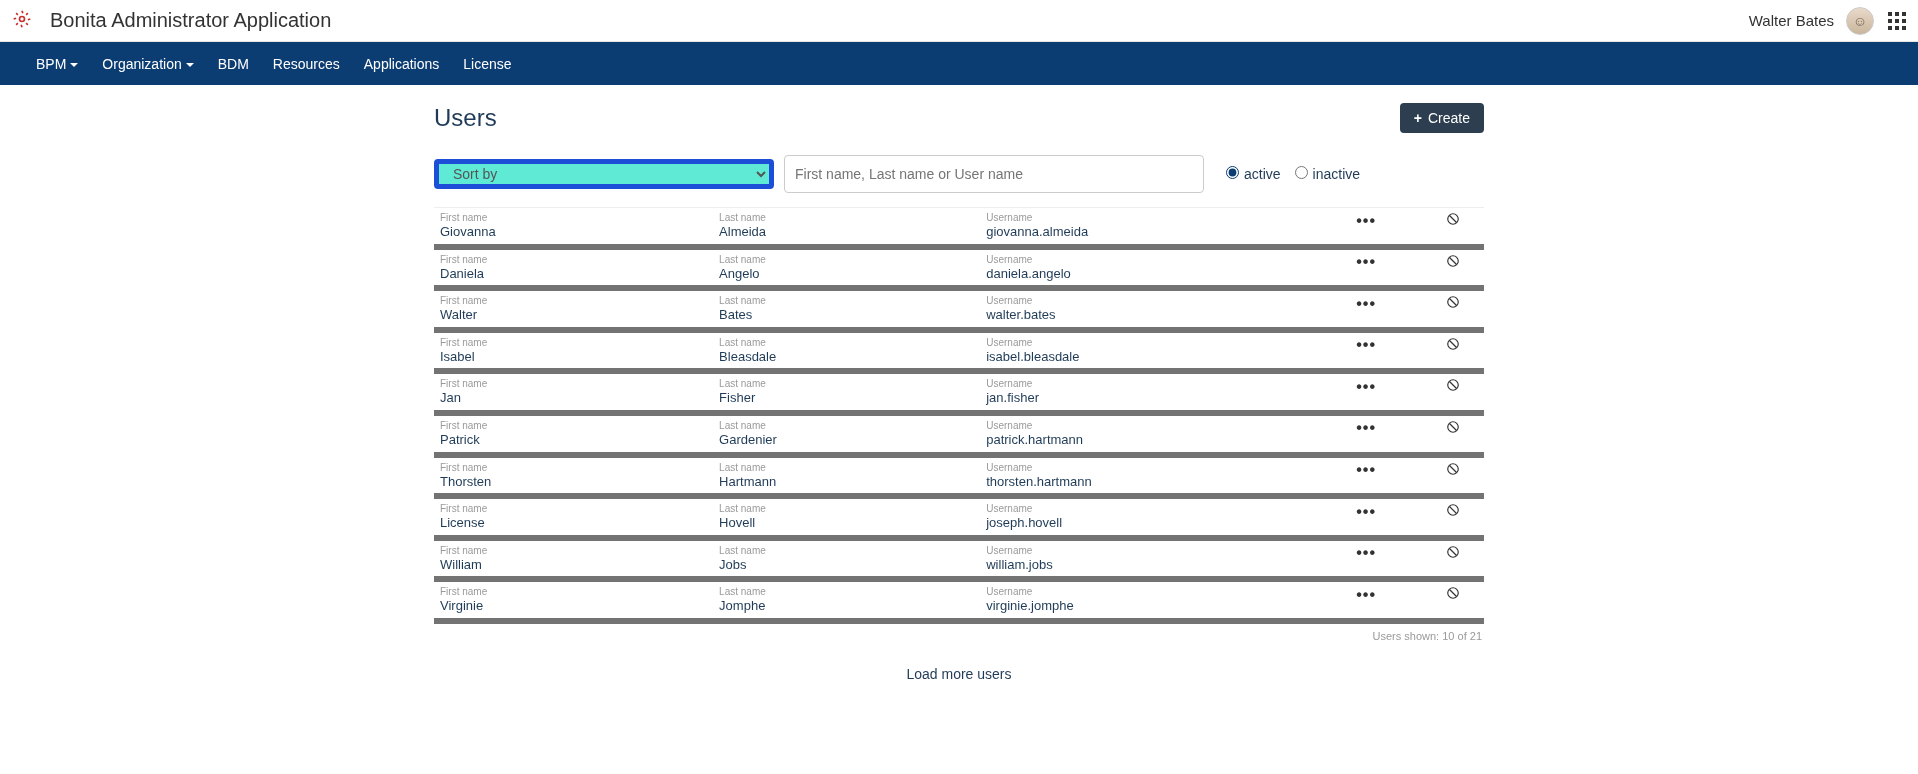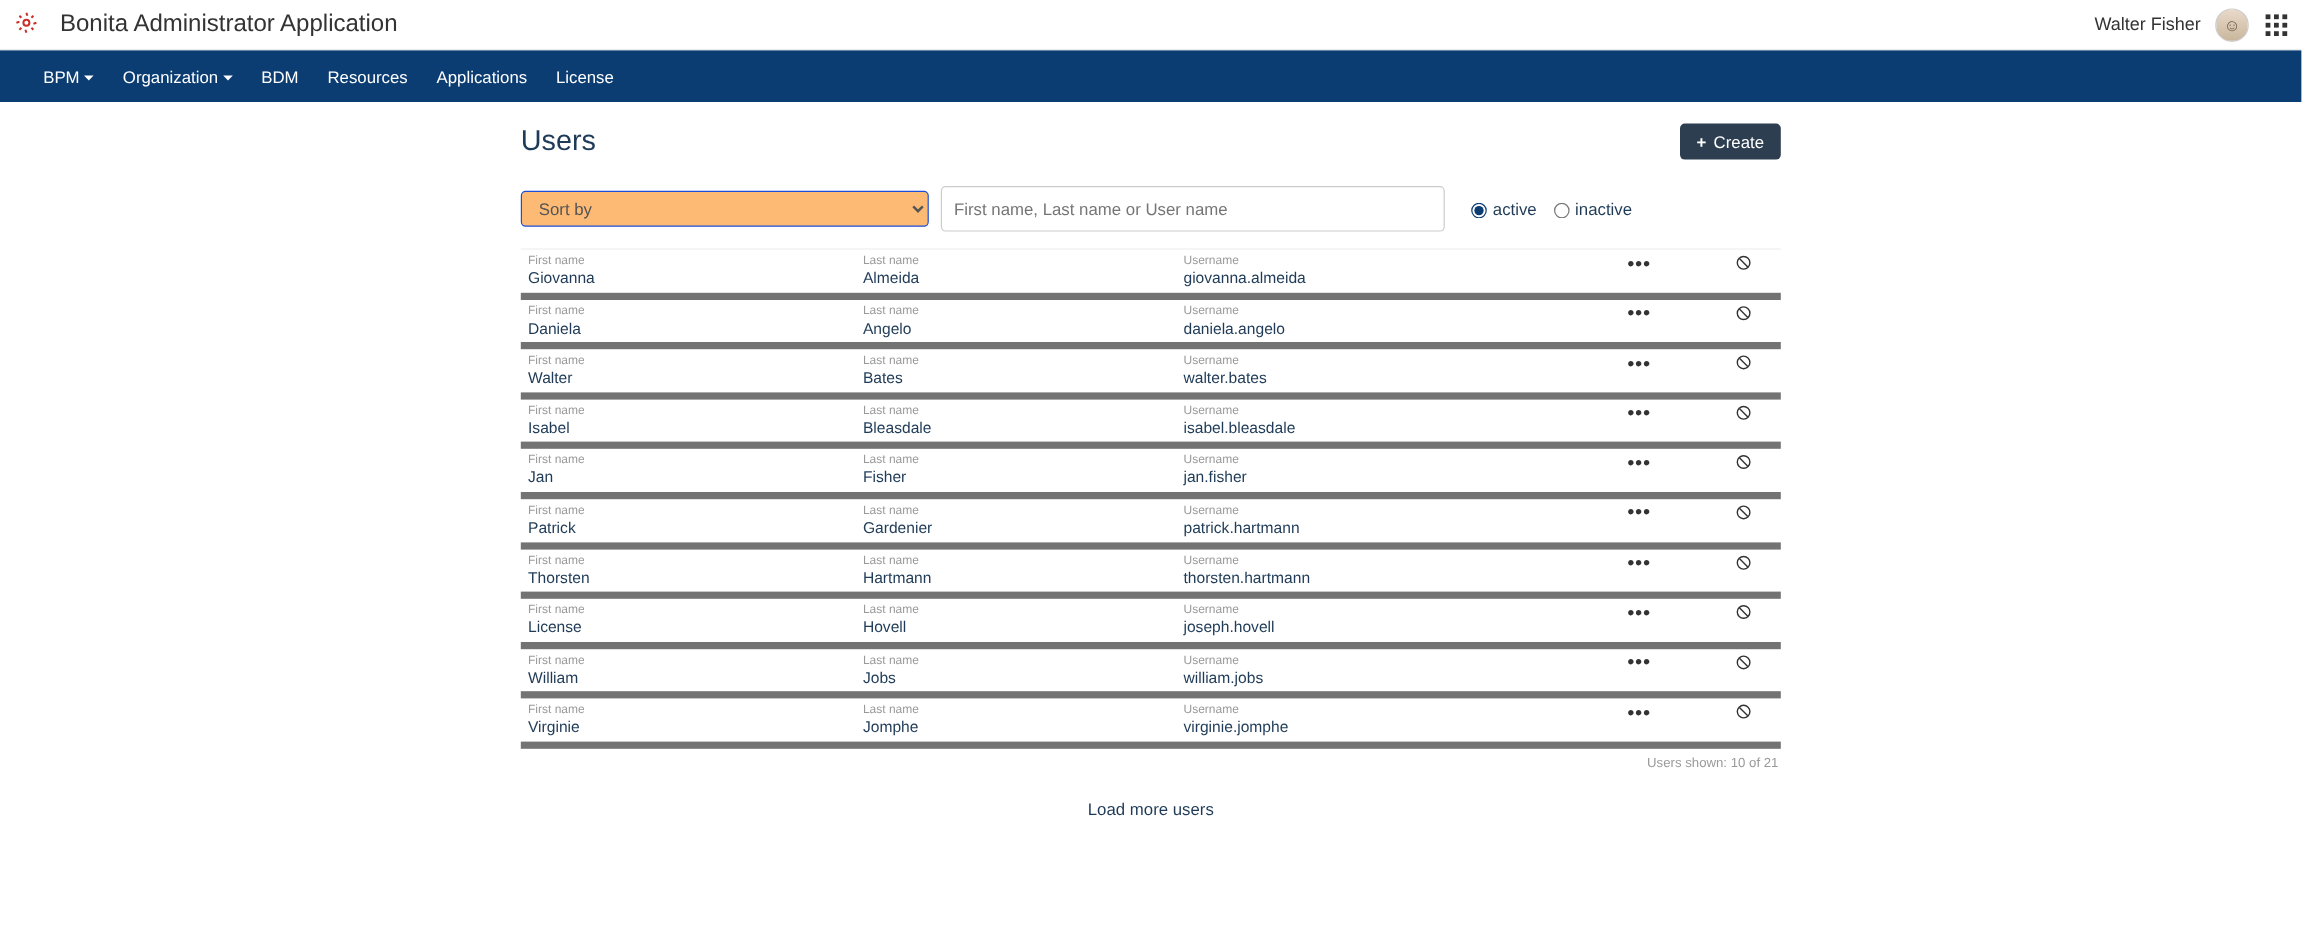--- a/index.html
+++ b/index.html
@@ -100,42 +100,42 @@
   }
   .plus-icon { font-weight:bold; font-size:14px; }
   
   .filter-row {
     display: flex; align-items: center; gap: 10px;
     margin-bottom: 14px;
   }
   .select-sort {
     width: 340px;
     height: 30px;
-    border: 1px solid #1d4ed8;
+    border: 5px solid #1d4ed8;
     border-radius: 4px;
     padding: 0 10px;
     font-size: 14px;
     color: #555;
-    background:#fdba74;
+    background:#5eead4;
   }
   .search-input {
     width: 420px;
     height: 38px;
     border: 1px solid #ccc;
     border-radius: 4px;
     padding: 0 10px;
     font-size: 14px;
   }
   .radio-group {
     display:flex; align-items:center; gap:14px;
     margin-left: 12px;
     color:#1f3b57;
     font-size:14px;
   }
-  .radio-group label { display:flex; align-items:flex-end; gap:5px; cursor:pointer; }
+  .radio-group label { display:flex; align-items:flex-start; gap:5px; cursor:pointer; }
   .radio-group input[type=radio] { accent-color:#0b3d73; }
   
   .user-list {
     border-top:1px solid #eee;
   }
   .user-row {
     display:flex; align-items:flex-start;
     border-bottom:6px solid #737373;
     padding: 4px 6px;
     min-height:38px;
@@ -187,21 +187,21 @@
 
 <div class="top-header">
   <span>
     <svg class="brand-icon" viewBox="0 0 24 24" fill="none" stroke="currentColor" stroke-width="2">
       <circle cx="12" cy="12" r="3"></circle>
       <path d="M12 2 L13 5 M12 22 L11 19 M2 12 L5 11 M22 12 L19 13 M5 5 L7 7 M19 19 L17 17 M5 19 L7 17 M19 5 L17 7"></path>
     </svg>
   </span>
   <div class="app-title">Bonita Administrator Application</div>
   <div class="spacer"></div>
-  <div class="username-top">Walter Fisher</div>
+  <div class="username-top">Walter Bates</div>
   <div class="avatar">☺</div>
   <div class="apps-icon">
     <span></span>
       <span></span>
       <span></span>
     <span></span>
       <span></span>
       <span></span>
     <span></span>
       <span></span>

